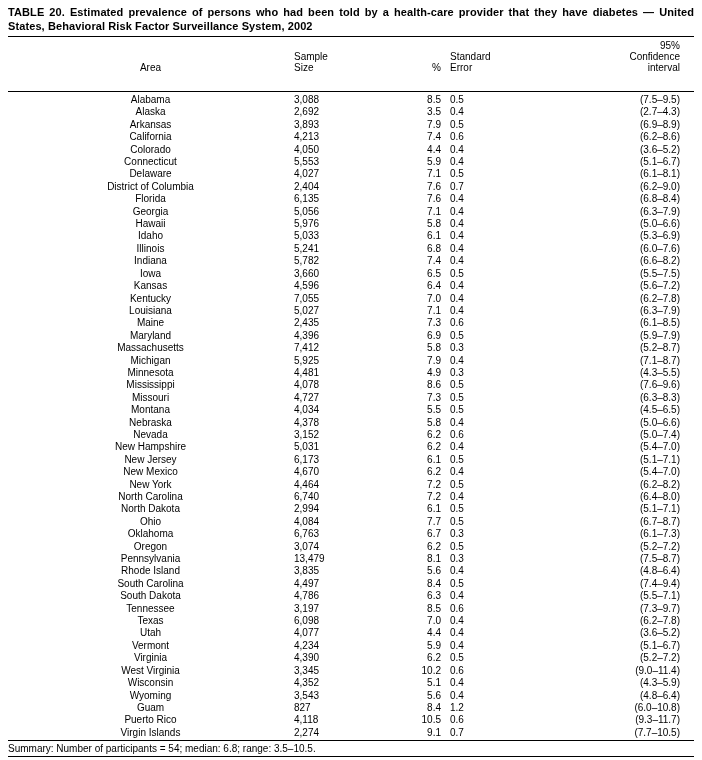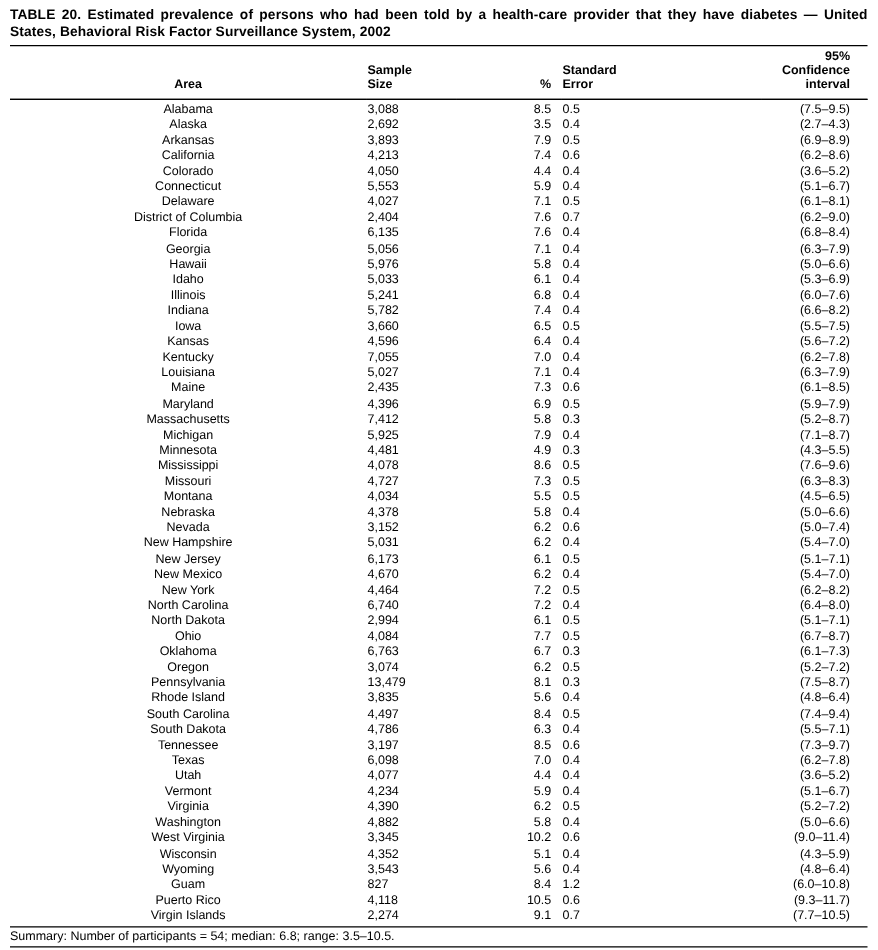--- a/index.html
+++ b/index.html
@@ -20,26 +20,26 @@
     padding: 1px 0 3px 0;
     border-bottom: 1.5px solid #000;
   }
 
   table.data {
     width: 100%;
     border-collapse: collapse;
     table-layout: fixed;
   }
   thead th {
-    font-weight: bold;
+    font-weight: normal;
     font-size: 10px;
     line-height: 11px;
     vertical-align: bottom;
     padding-top: 3px;
-    padding-bottom: 6px;
+    padding-bottom: 18px;
     border-bottom: 1px solid #000;
   }
   tbody td {
     font-size: 10px;
     line-height: 12.4px;
     padding-top: 0;
     padding-bottom: 0;
     white-space: nowrap;
     overflow: hidden;
   }
@@ -414,27 +414,20 @@
           <td class="c4">(5.1–6.7)</td>
         </tr>
         <tr>
           <td class="c0">Virginia</td>
           <td class="c1">4,390</td>
           <td class="c2">6.2</td>
           <td class="c3">0.5</td>
           <td class="c4">(5.2–7.2)</td>
         </tr>
         <tr>
-          <td class="c0">Washington</td>
-          <td class="c1">4,882</td>
-          <td class="c2">5.8</td>
-          <td class="c3">0.4</td>
-          <td class="c4">(5.0–6.6)</td>
-        </tr>
-        <tr>
           <td class="c0">West Virginia</td>
           <td class="c1">3,345</td>
           <td class="c2">10.2</td>
           <td class="c3">0.6</td>
           <td class="c4">(9.0–11.4)</td>
         </tr>
         <tr>
           <td class="c0">Wisconsin</td>
           <td class="c1">4,352</td>
           <td class="c2">5.1</td>

